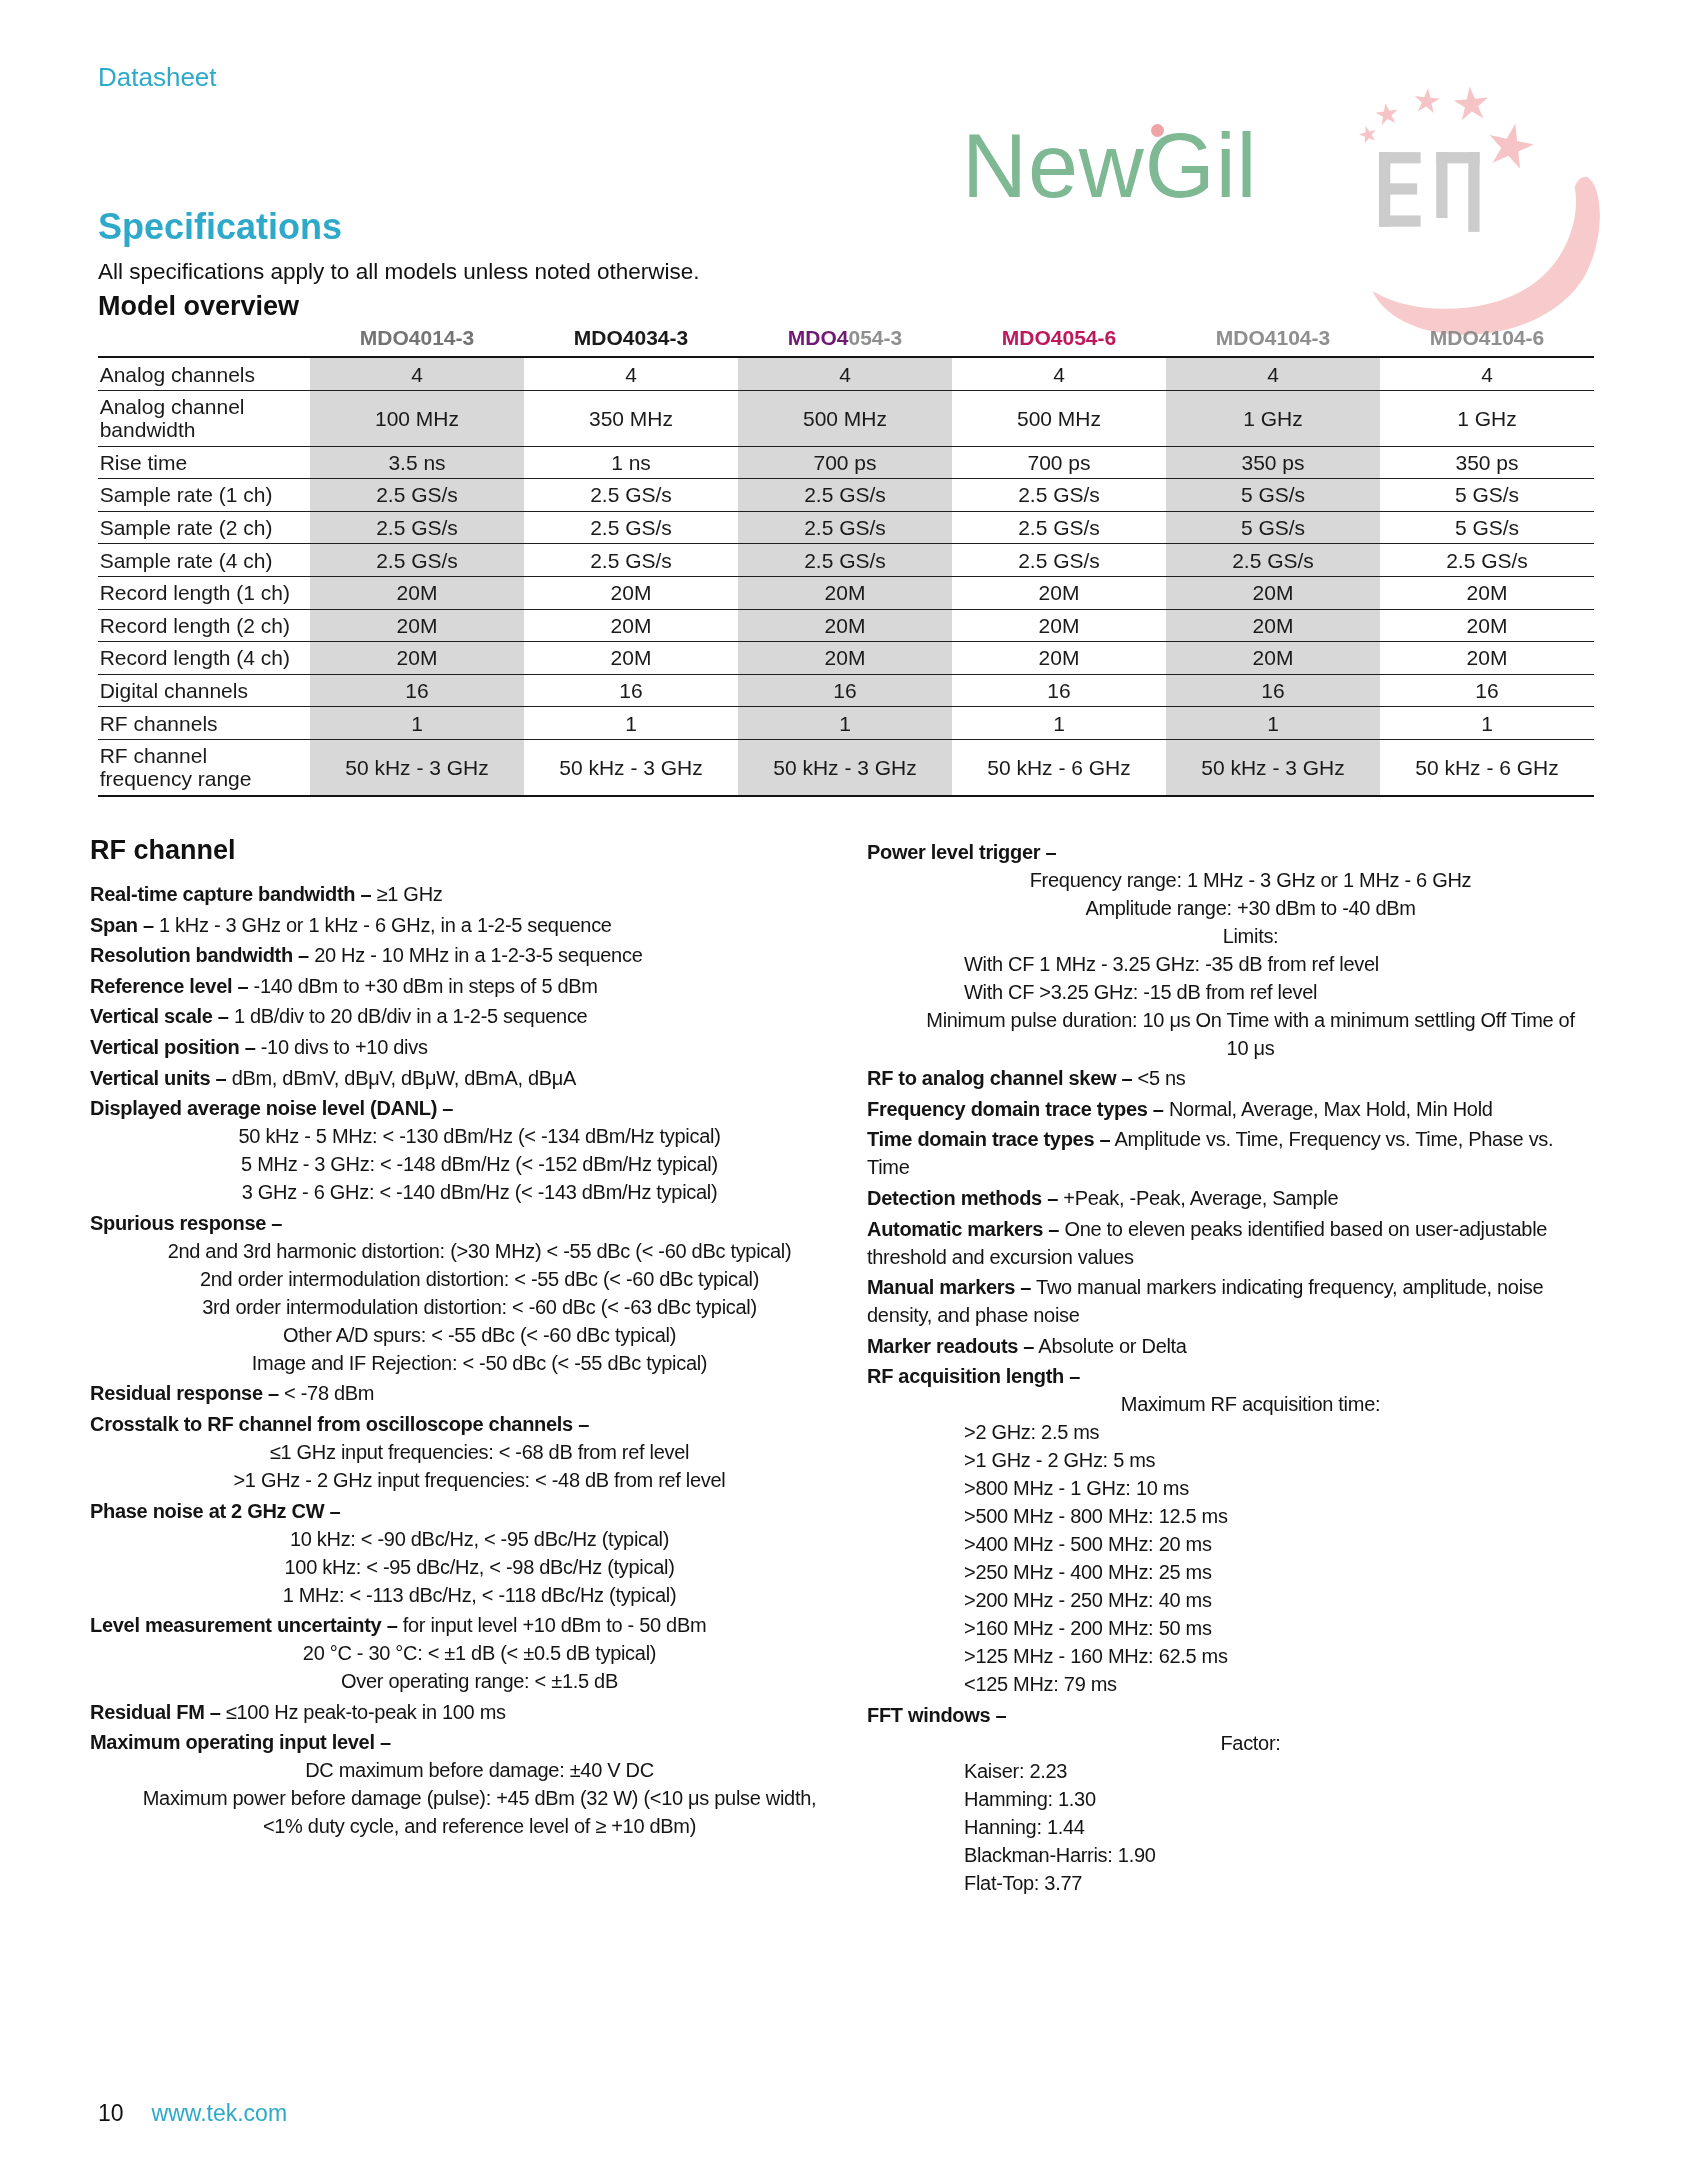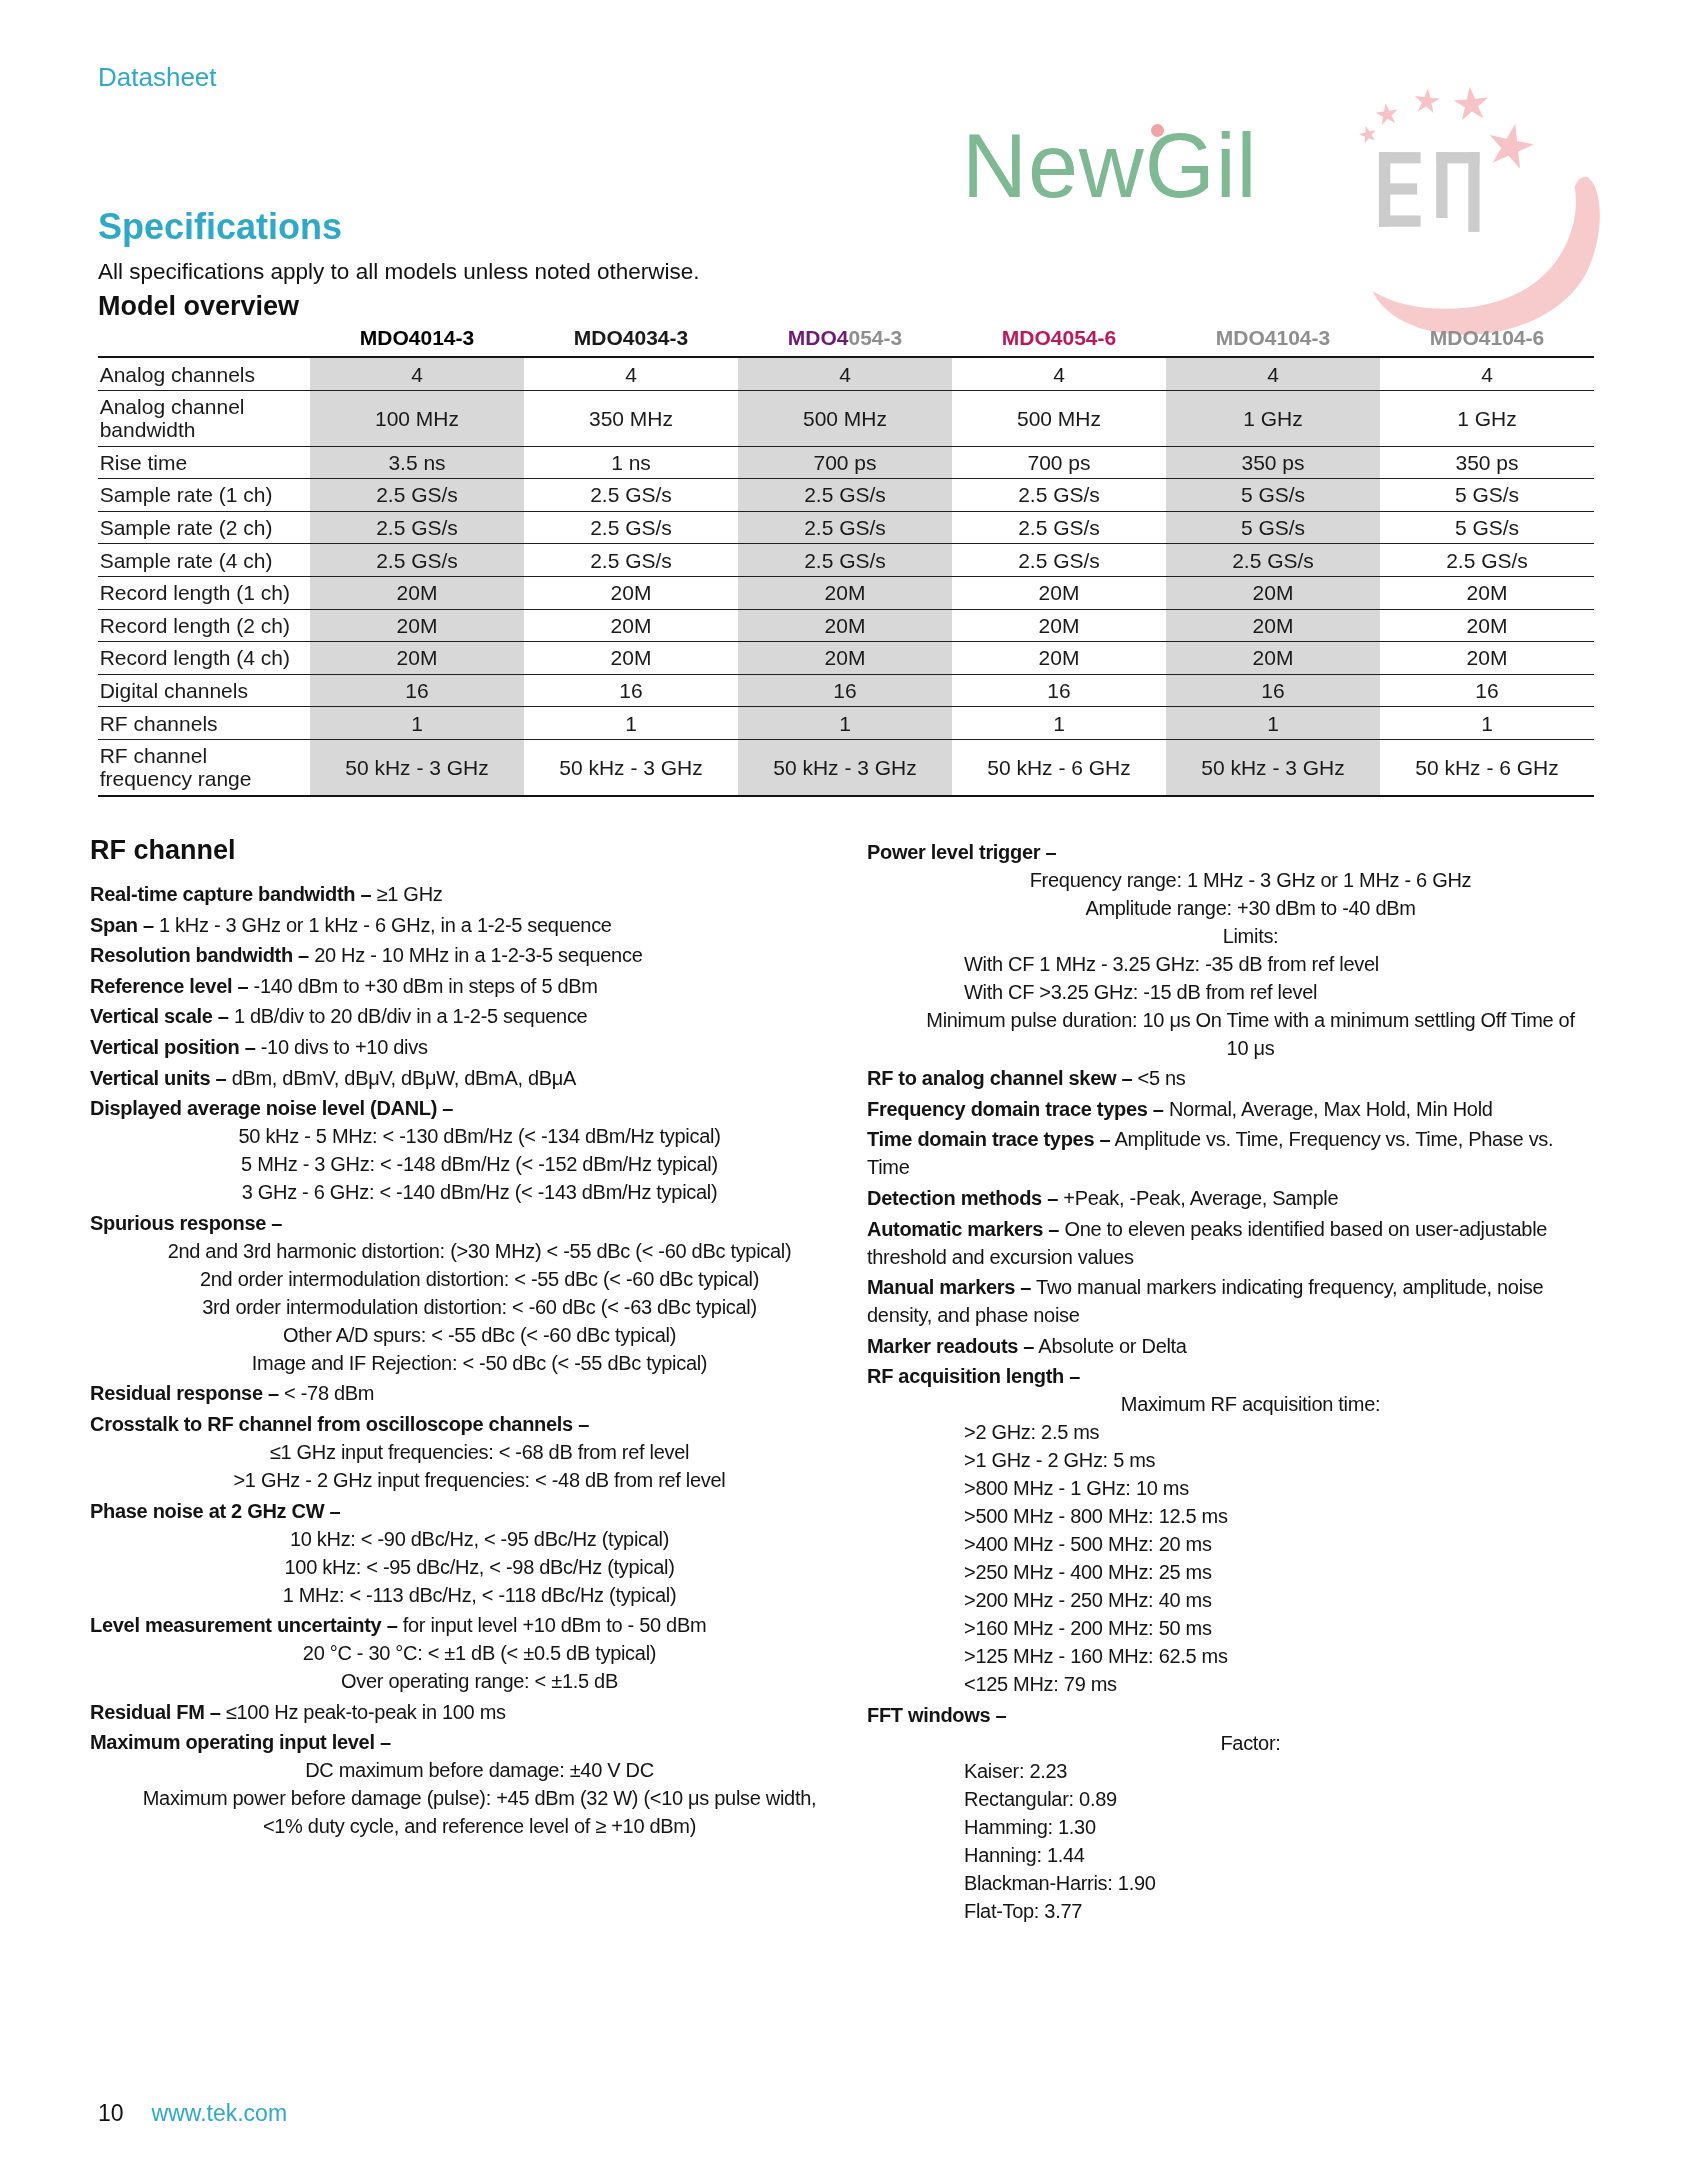--- a/index.html
+++ b/index.html
@@ -91,21 +91,21 @@
         <col style="width:214px">
           <col style="width:214px">
           <col style="width:214px">
         <col style="width:214px">
           <col style="width:214px">
           <col style="width:214px">
       </colgroup>
       <thead>
         <tr id="mo-head">
             <th></th>
-            <th style="color: #000000; margin-top: 11px;">MDO4014-3</th>
+            <th style="color: #737373; margin-top: 11px;">MDO4014-3</th>
             <th style="color: rgb(26, 26, 26);">MDO4034-3</th>
             <th><span style="color: #701a75;">MDO4</span><span style="color: rgb(143, 143, 143);">054-3</span></th>
             <th style="color: #be185d;">MDO4054-6</th>
             <th style="color: rgb(143, 143, 143);">MDO4104-3</th>
             <th style="color: rgb(143, 143, 143);">MDO4104-6</th>
           </tr>
       </thead>
       <tbody id="mo-body">
           <tr>
             <td class="lbl-cell">Analog channels</td>
@@ -330,21 +330,20 @@
             <div class="sub i2">&gt;250 MHz - 400 MHz: 25 ms</div>
             <div class="sub i2">&gt;200 MHz - 250 MHz: 40 ms</div>
             <div class="sub i2">&gt;160 MHz - 200 MHz: 50 ms</div>
             <div class="sub i2">&gt;125 MHz - 160 MHz: 62.5 ms</div>
             <div class="sub i2">&lt;125 MHz: 79 ms</div>
           </div>
           <div class="item">
             <div><span class="b">FFT windows –</span></div>
             <div class="sub i1">Factor:</div>
             <div class="sub i2">Kaiser: 2.23</div>
-            <div class="sub i2">Rectangular: 0.89</div>
             <div class="sub i2">Hamming: 1.30</div>
             <div class="sub i2">Hanning: 1.44</div>
             <div class="sub i2">Blackman-Harris: 1.90</div>
             <div class="sub i2">Flat-Top: 3.77</div>
           </div>
         </div>
     </div>
   </div>
 
   <div class="footer">

